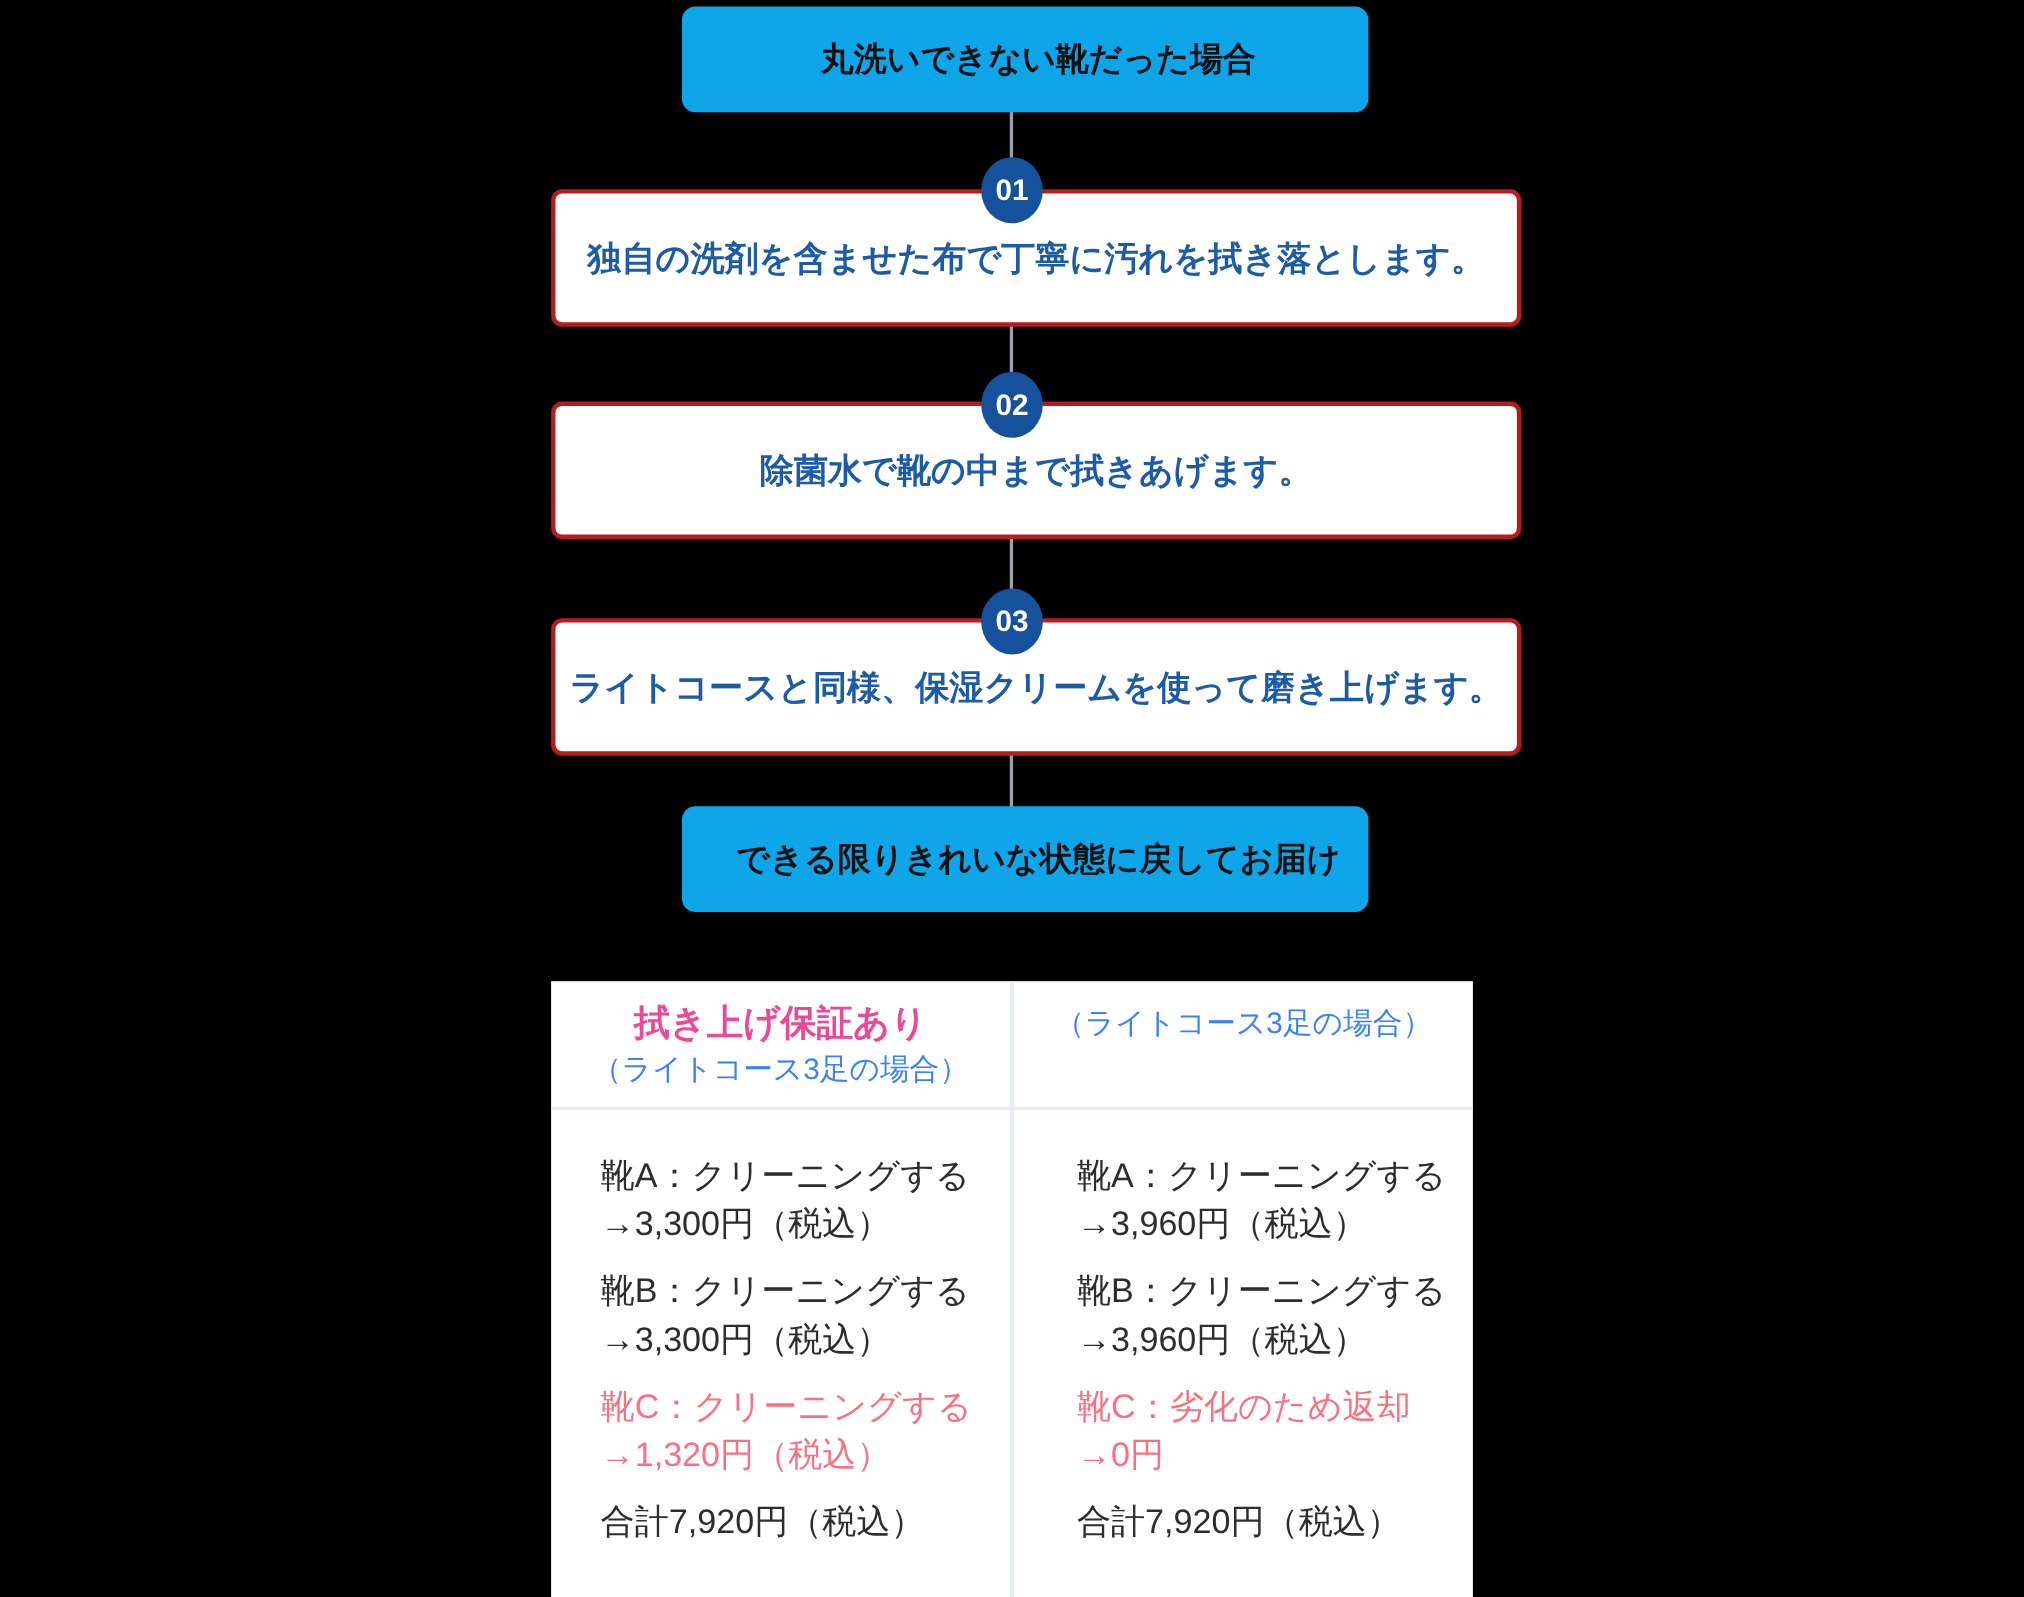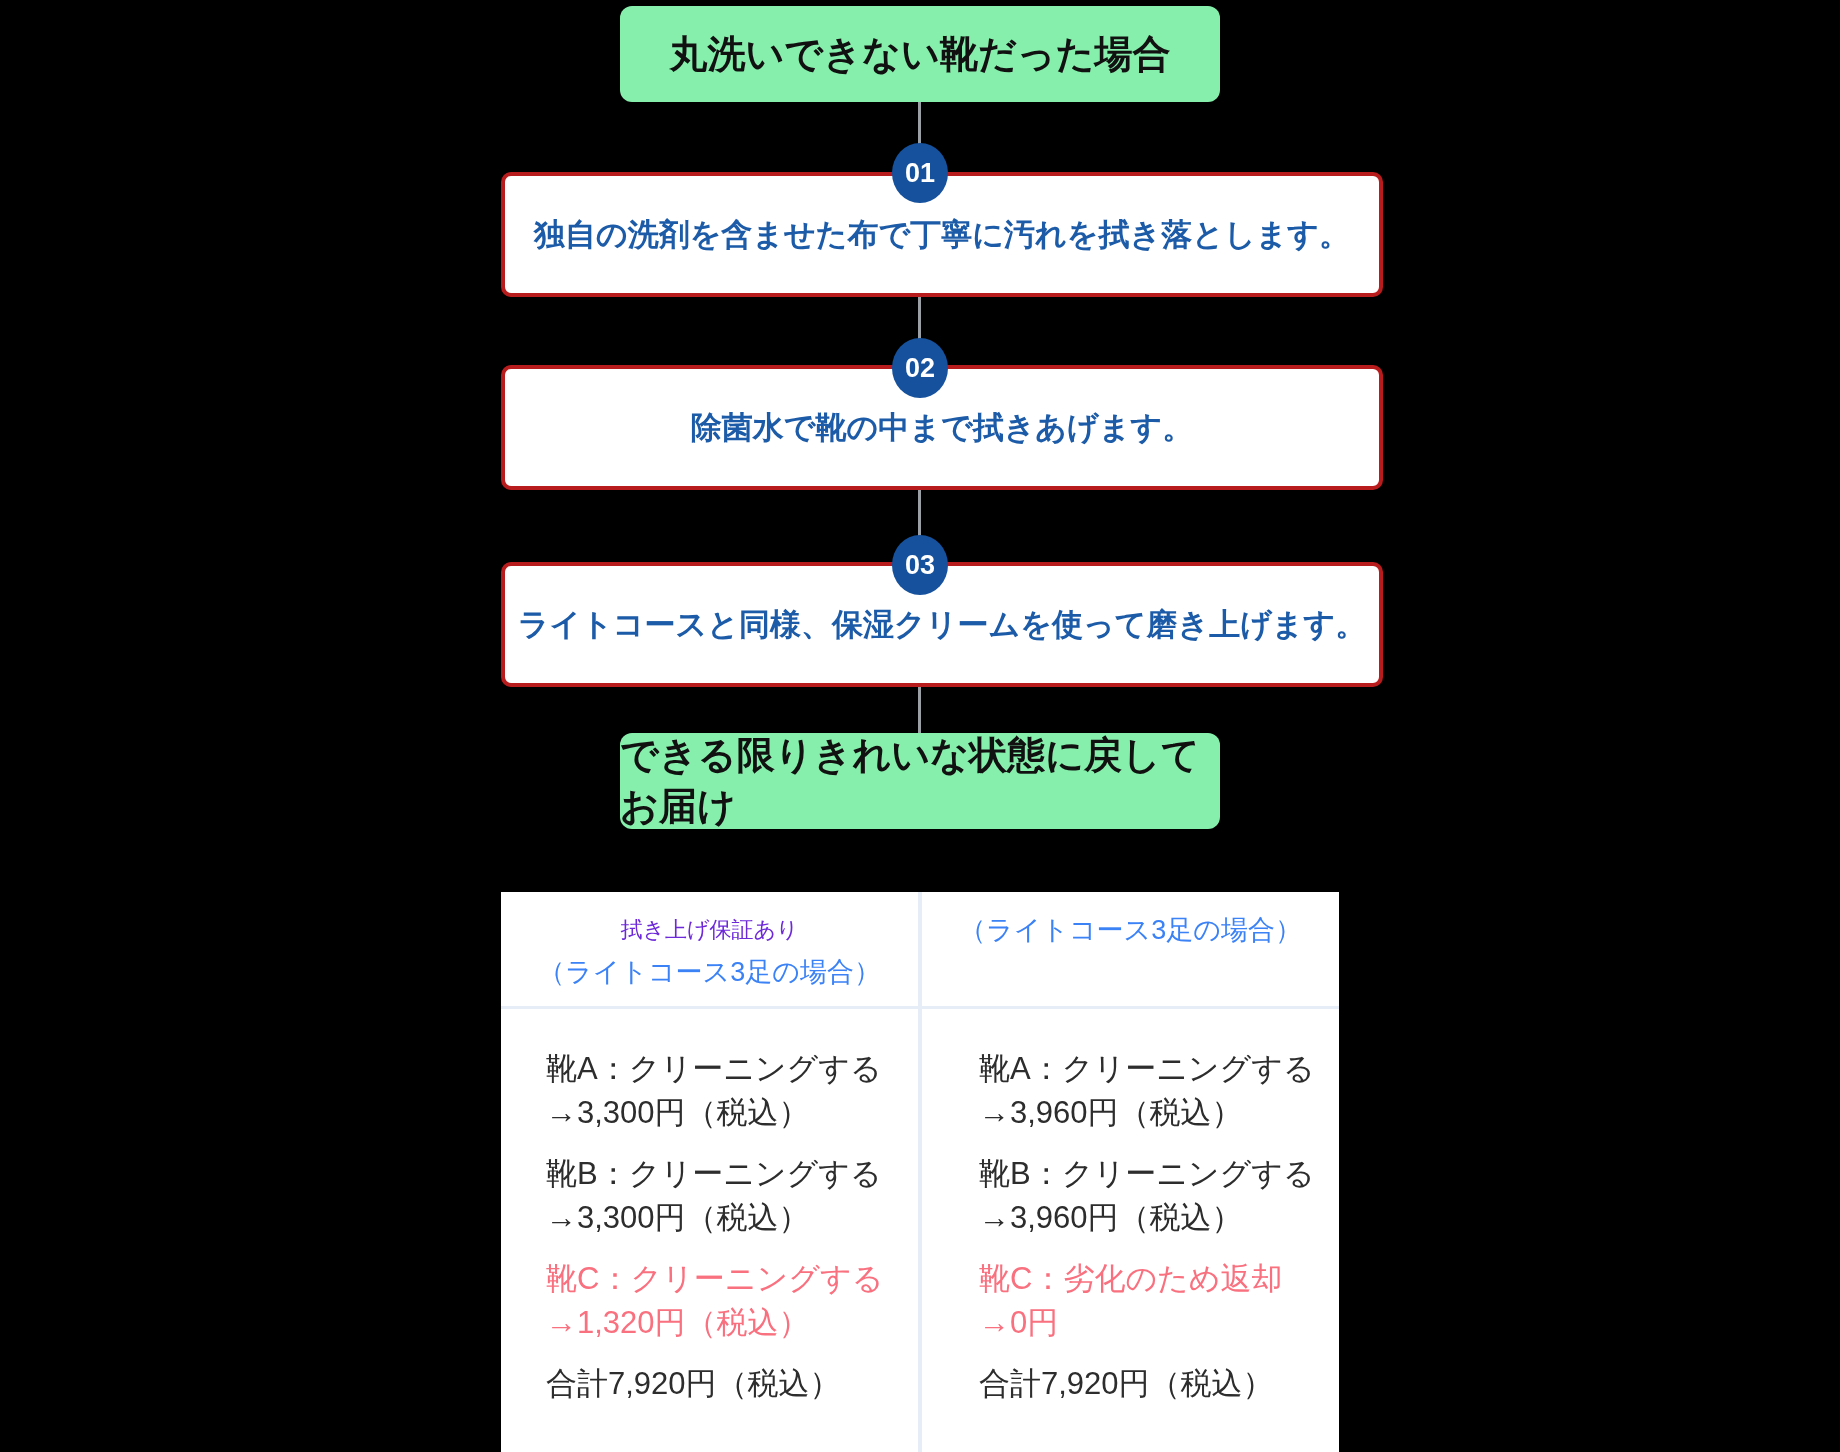--- a/index.html
+++ b/index.html
@@ -11,29 +11,30 @@
     overflow: hidden;
     font-family: "Liberation Sans", sans-serif;
   }
 
   
   .plain-box {
     position: absolute;
     left: 620px;
     width: 600px;
     height: 96px;
-    background: #86efac;
+    background: #0ea5e9;
     border-radius: 12px;
     display: flex;
     align-items: center;
     justify-content: center;
-    font-size: 38px;
+    font-size: 30px;
     font-weight: bold;
     color: #111;
     z-index: 3;
+    padding-left: 24px;
   }
   .plain-box.top { top: 6px; }
   .plain-box.bottom { top: 733px; }
 
   
   .connector {
     position: absolute;
     left: 918px;
     width: 3px;
     background: #9aa0a6;
@@ -121,23 +122,23 @@
     box-sizing: border-box;
   }
   .col.right { margin-left: 4px; }
   .col-header {
     height: 117px;
     box-sizing: border-box;
     padding-top: 17px;
     text-align: center;
   }
   .col-title {
-    font-size: 22px;
-    font-weight: normal;
-    color: #6d28d9;
+    font-size: 33px;
+    font-weight: bold;
+    color: #ec4899;
     line-height: 42px;
   }
   .col-subtitle {
     font-size: 27px;
     color: #3b82f6;
     line-height: 42px;
   }
   .col-body {
     padding-top: 38px;
     padding-left: 45px;

